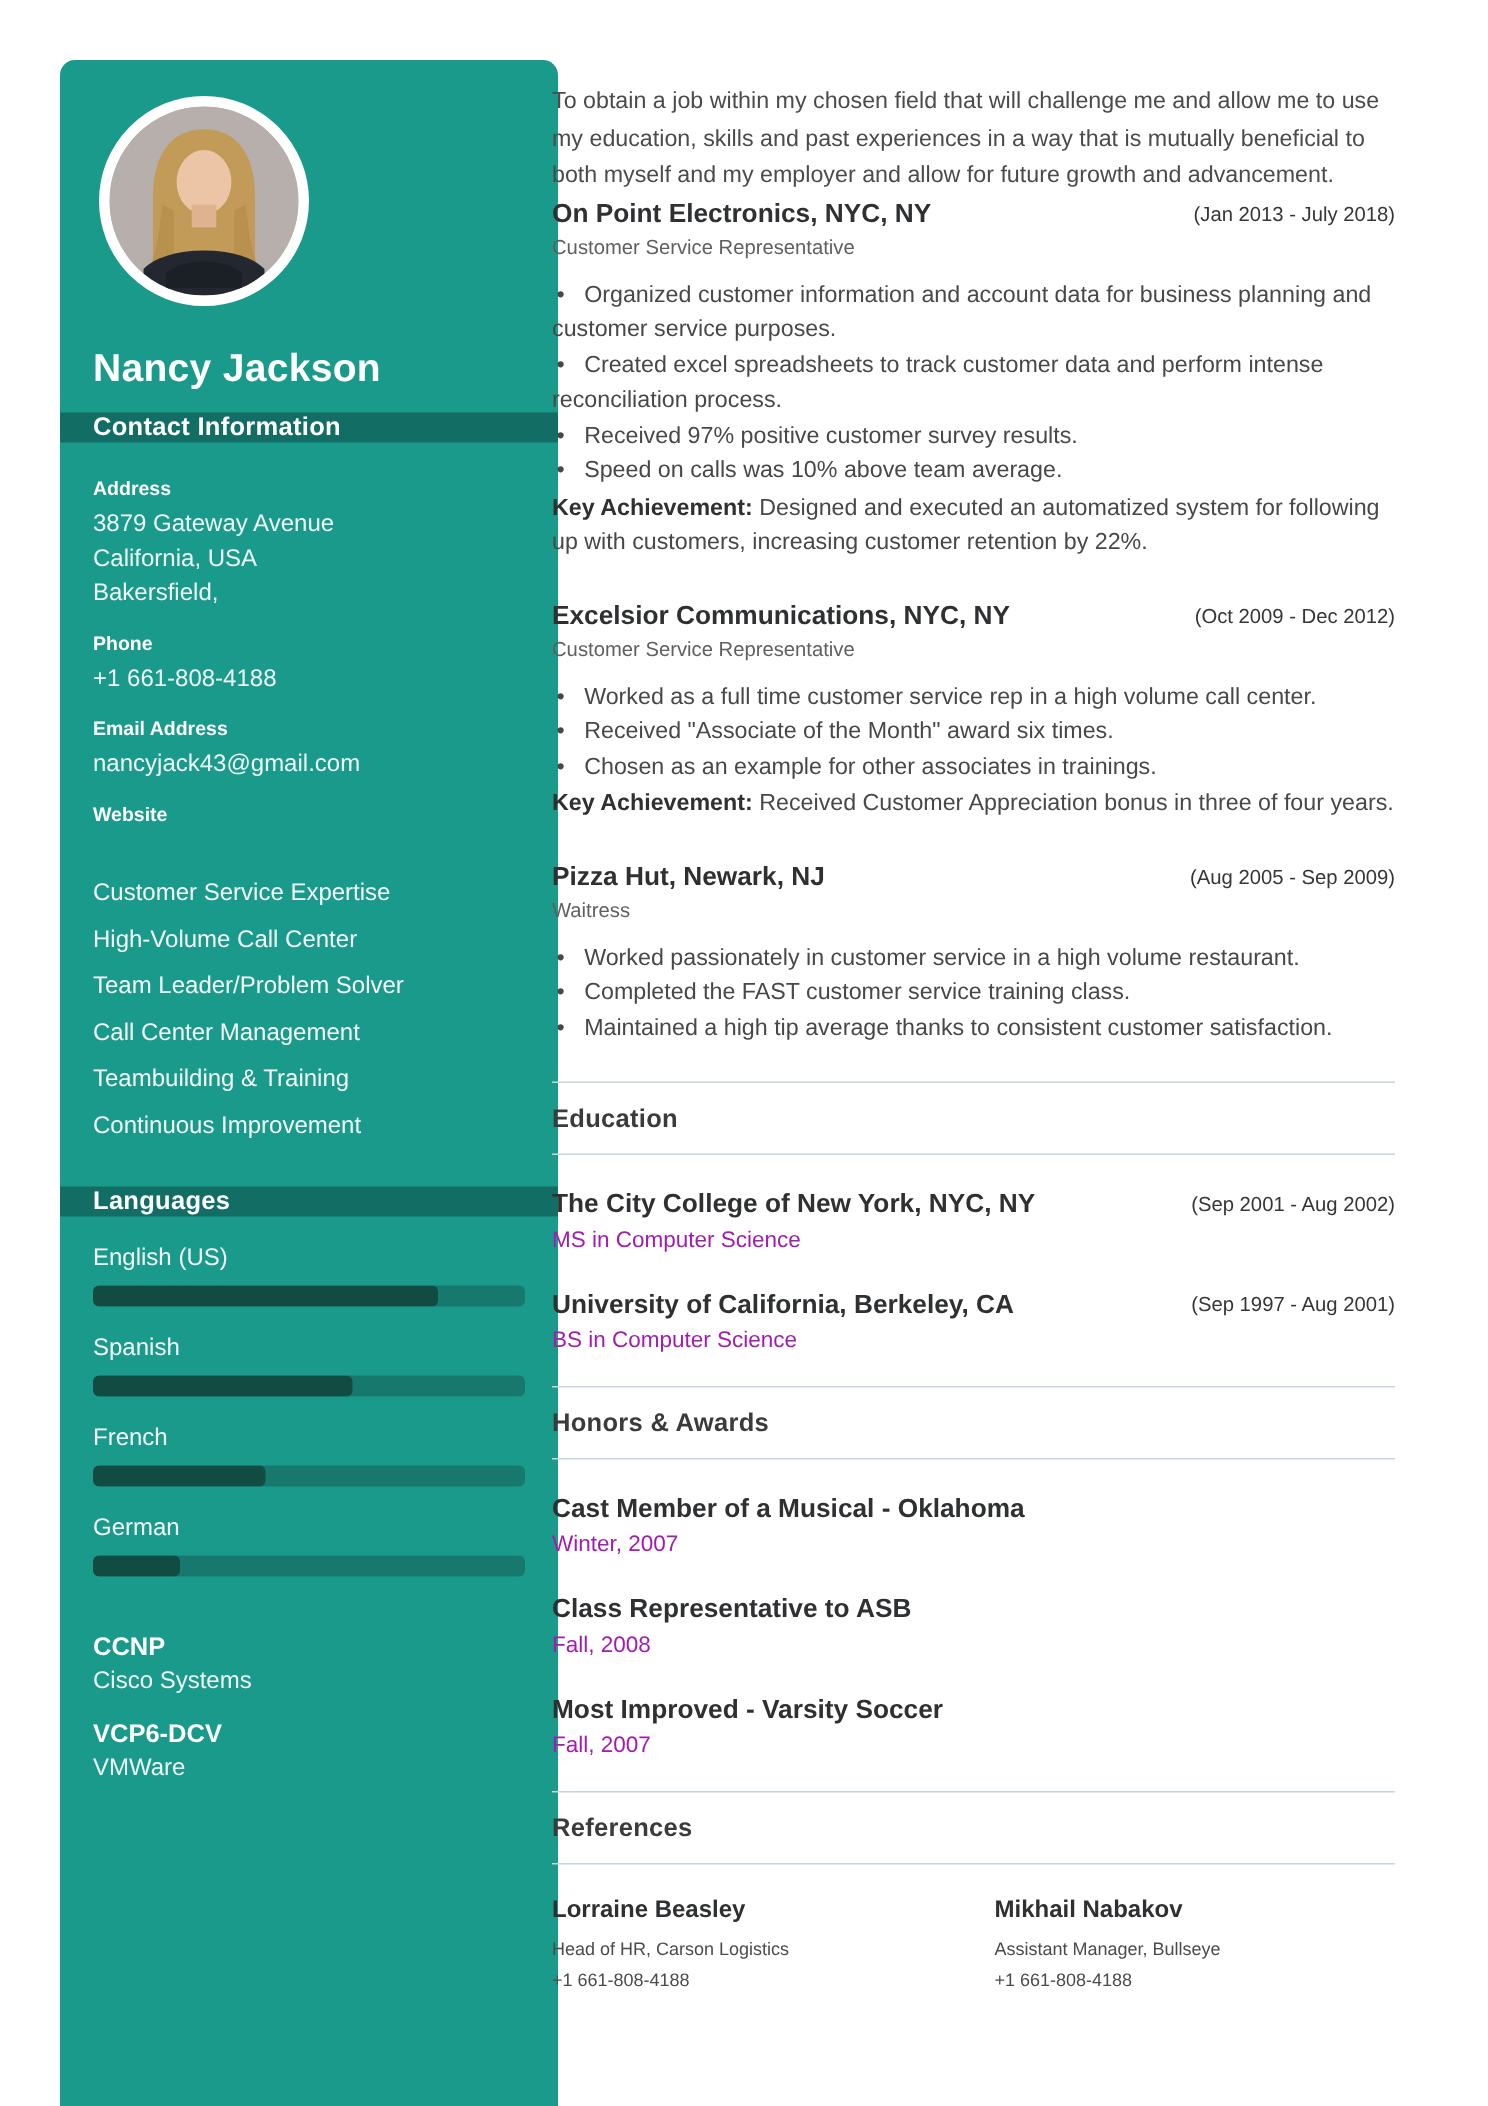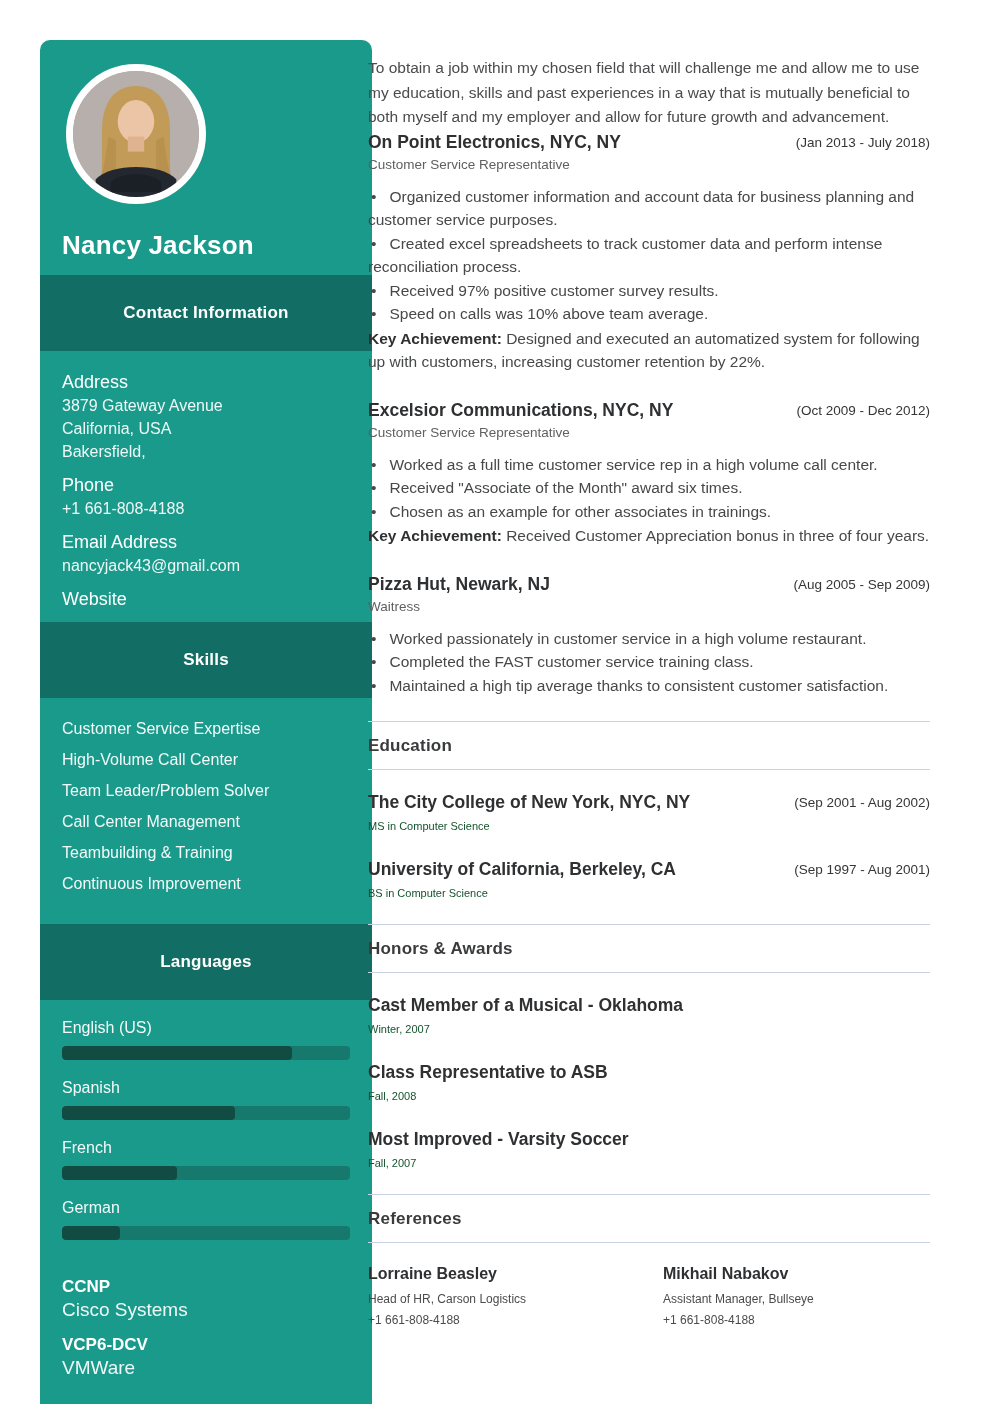--- a/index.html
+++ b/index.html
@@ -27,37 +27,37 @@
   }
   .photo-wrap{
     margin:24px 0 0 26px;width:140px;height:140px;border-radius:50%;
     border:7px solid #ffffff;overflow:hidden;background:#b6afab;
   }
   .photo-wrap svg{display:block;width:100%;height:100%;}
   .person-name{margin:26px 22px 0;font-size:26px;font-weight:bold;letter-spacing:.2px;}
   .person-title{margin:9px 22px 0;max-width:210px;font-size:17px;line-height:25px;color:rgba(255,255,255,.96);}
   .band{
     margin-top:14px;background:var(--band-bg);
-    padding:28px 22px;font-size:17px;font-weight:bold;letter-spacing:.2px;text-align:center;
+    padding:0 22px;font-size:17px;font-weight:bold;letter-spacing:.2px;
   }
   .fields{padding:22px 22px 0;}
   .field{margin-bottom:13px;}
-  .field-label{font-size:18px;font-weight:normal;line-height:18px;margin-bottom:3px;}
+  .field-label{font-size:13px;font-weight:bold;line-height:18px;margin-bottom:3px;}
   .field-line{font-size:16px;line-height:23px;color:rgba(255,255,255,.93);}
   .skill-list{padding:20px 22px 6px;}
   .skill-item{font-size:16px;line-height:21px;margin-bottom:10px;color:rgba(255,255,255,.95);}
   .lang-list{padding:17px 22px 0;}
   .lang{margin-bottom:17px;}
   .lang-name{font-size:16px;line-height:21px;margin-bottom:8px;color:rgba(255,255,255,.95);}
   .bar-track{height:14px;border-radius:4px;background:var(--bar-track);overflow:hidden;}
   .bar-fill{height:100%;border-radius:4px;background:var(--bar-fill);}
   .cert-list{padding:18px 22px 0;}
   .cert{margin-bottom:15px;}
   .cert-name{font-size:17px;font-weight:bold;line-height:23px;}
-  .cert-issuer{font-size:19px;line-height:17px;margin-top:3px;color:rgba(255,255,255,.93);}
+  .cert-issuer{font-size:16px;line-height:17px;margin-top:3px;color:rgba(255,255,255,.93);}
 
   
   .main{position:absolute;left:368px;top:56px;width:562px;color:#47484a;}
   .objective{margin:0;font-size:15.5px;line-height:24.5px;color:#4a4b4d;}
   .section-header{
     margin-top:16px;margin-bottom:20px;
     border-top:1px solid var(--rule-color);border-bottom:1px solid var(--rule-color);
     padding:14px 0 13px;
     font-size:17px;font-weight:bold;color:#3a3b3d;letter-spacing:.2px;
   }
@@ -65,21 +65,21 @@
   .entry-head{display:flex;justify-content:space-between;align-items:flex-start;}
   .entry-title{font-size:17.5px;font-weight:bold;line-height:24px;color:#2f3032;}
   .entry-date{font-size:13.5px;line-height:18px;color:#353637;white-space:nowrap;padding-top:4px;}
   .entry-role{font-size:13.5px;line-height:17px;color:#5f6062;margin-top:2px;}
   .bullets{margin-top:12px;}
   .bullet{font-size:15.5px;line-height:23.5px;color:#47484a;}
   .bullet::before{content:"\2022";display:inline;margin:0 13px 0 3px;}
   .key-line{margin:1px 0 0;font-size:15.5px;line-height:23.5px;color:#47484a;}
   .key-line strong{color:#2f3032;}
   .simple-entry{margin-bottom:22px;}
-  .simple-sub{font-size:11px;line-height:17px;color:#14532d;margin-top:4px;}
+  .simple-sub{font-size:15px;line-height:17px;color:#a21caf;margin-top:4px;}
   .ref-grid{display:grid;grid-template-columns:295px auto;margin-top:4px;}
   .ref-name{font-size:16px;font-weight:bold;line-height:22px;color:#2f3032;margin-bottom:4px;}
   .ref-line{font-size:12px;line-height:21px;color:#4a4b4d;}
 </style>
 </head>
 <body>
 
 <aside class="sidebar">
 
   <div class="photo-wrap">
@@ -111,21 +111,20 @@
     </div>
     <div class="field">
       <div class="field-label">Email Address</div>
       <div class="field-line">nancyjack43@gmail.com</div>
     </div>
     <div class="field">
       <div class="field-label">Website</div>
     </div>
   </div>
 
-  <div class="band">Skills</div>
   <div class="skill-list">
     <div class="skill-item">Customer Service Expertise</div>
     <div class="skill-item">High-Volume Call Center</div>
     <div class="skill-item">Team Leader/Problem Solver</div>
     <div class="skill-item">Call Center Management</div>
     <div class="skill-item">Teambuilding &amp; Training</div>
     <div class="skill-item">Continuous Improvement</div>
   </div>
 
   <div class="band">Languages</div>

